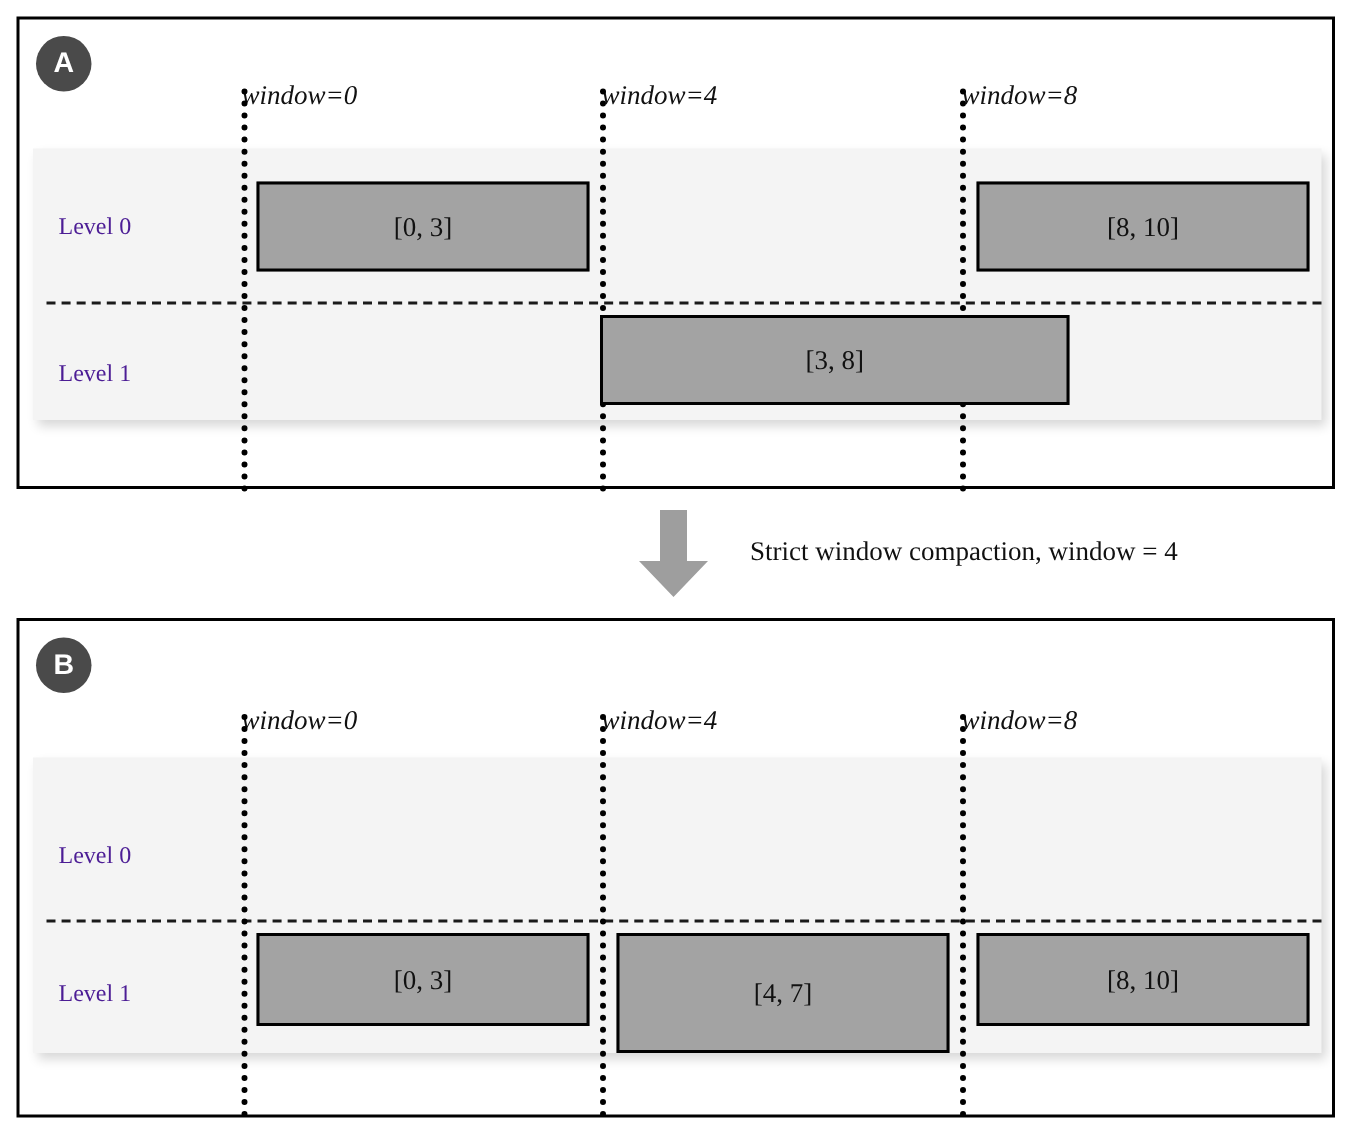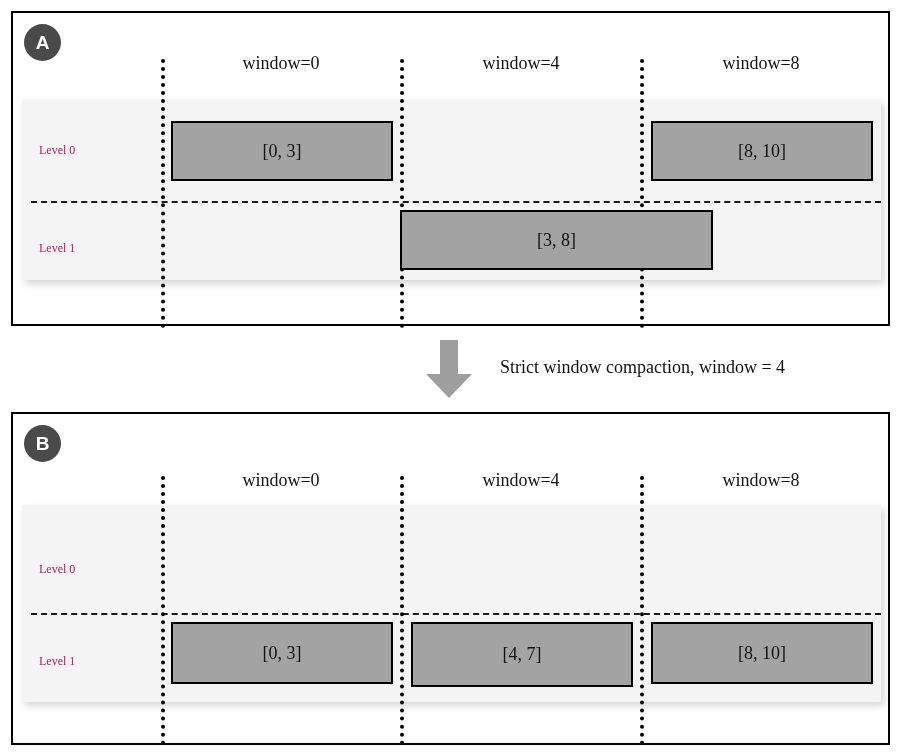--- a/index.html
+++ b/index.html
@@ -66,29 +66,29 @@
     border-left: 4px dotted #000000;
   }
   .vline-a { top: 46px; height: 269px; }
   .vline-b { top: 62px; height: 269px; }
 
   
   .win-label {
     position: absolute;
     font-size: 18px;
     color: #111111;
-    text-align: center;
     white-space: nowrap;
+    font-style: italic;
   }
 
   
   .level-label {
     position: absolute;
-    font-size: 12px;
-    color: #be185d;
+    font-size: 16px;
+    color: #4c1d95;
     white-space: nowrap;
     text-align: left;
   }
 
   
   .range-box {
     position: absolute;
     background: #a3a3a3;
     border: 2.5px solid #000000;
     display: flex;
@@ -168,17 +168,17 @@
     <div class="win-label" style="left:628px; top:56px; width:240px;">window=8</div>
 
     <div class="vline vline-b" style="left:148px;"></div>
     <div class="vline vline-b" style="left:387px;"></div>
     <div class="vline vline-b" style="left:627px;"></div>
 
     <div class="level-label" style="left:26px; top:148px;">Level 0</div>
     <div class="level-label" style="left:26px; top:240px;">Level 1</div>
 
     <div class="range-box" style="left:158px; top:208px; width:222px; height:62px;">[0, 3]</div>
-    <div class="range-box" style="left:398px; top:208px; width:222px; height:65px;">[4, 7]</div>
+    <div class="range-box" style="left:398px; top:208px; width:222px; height:80px;">[4, 7]</div>
     <div class="range-box" style="left:638px; top:208px; width:222px; height:62px;">[8, 10]</div>
   </div>
 
 </div>
 
 </body></html>

